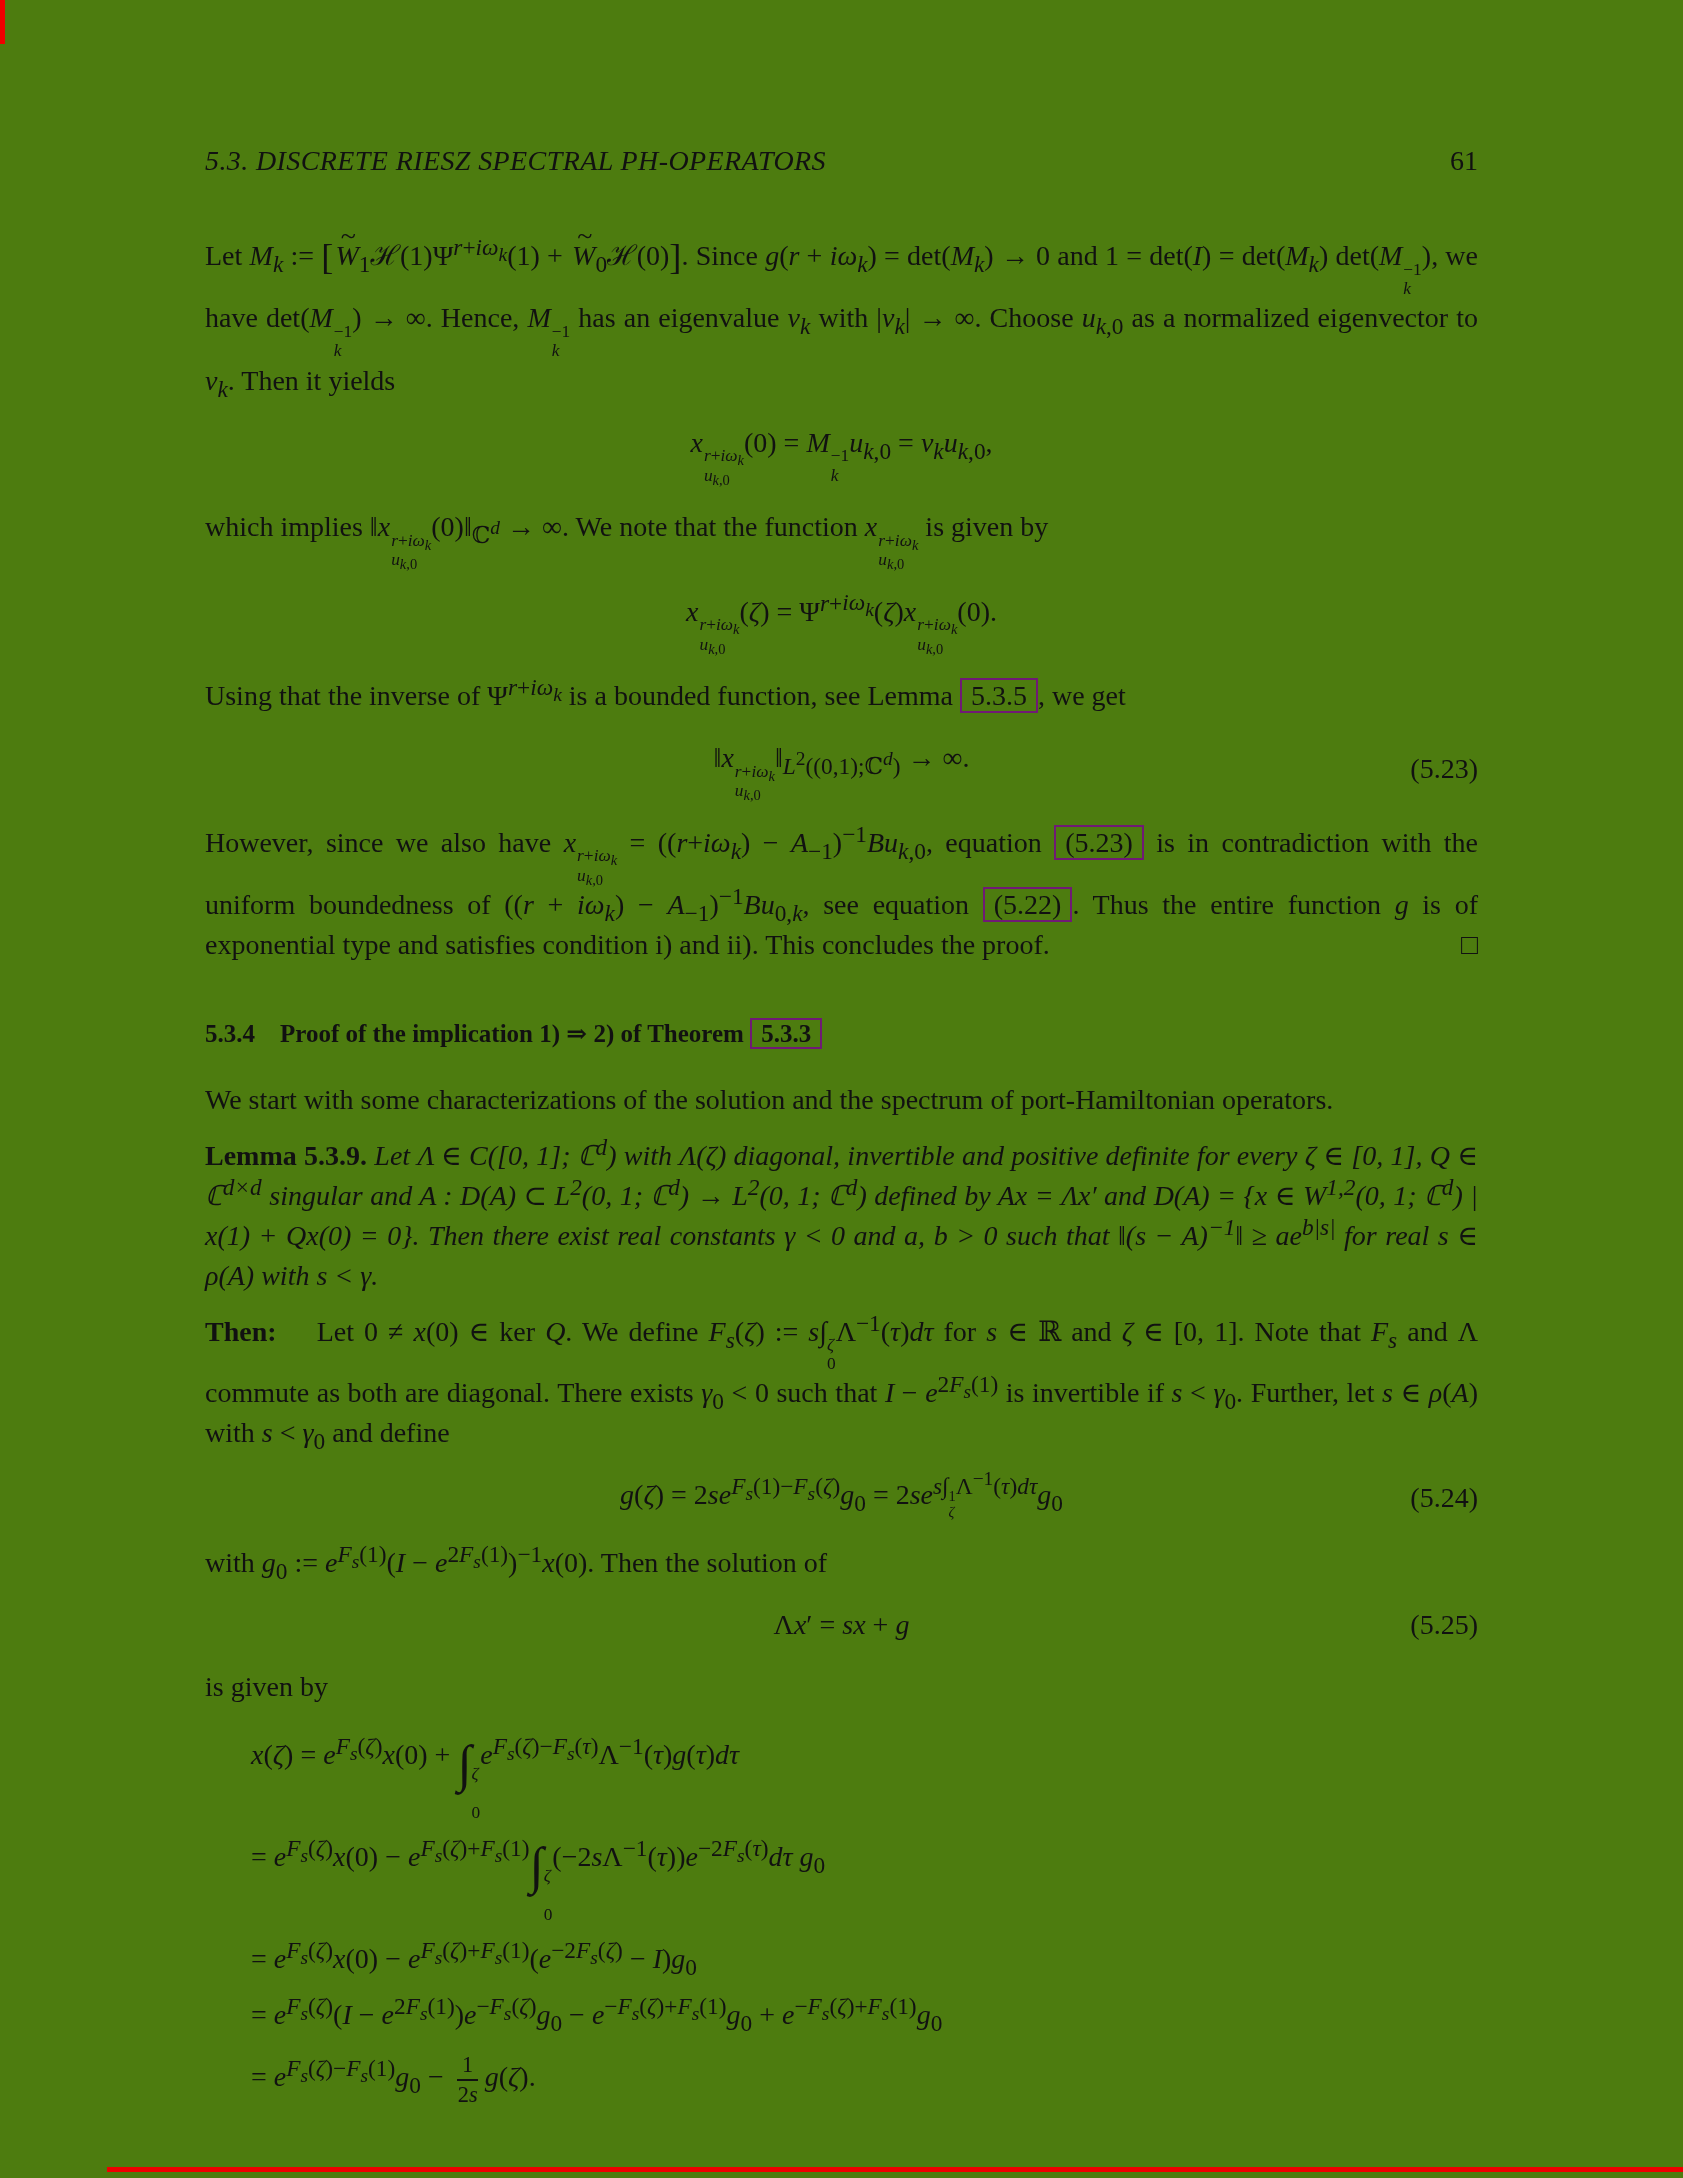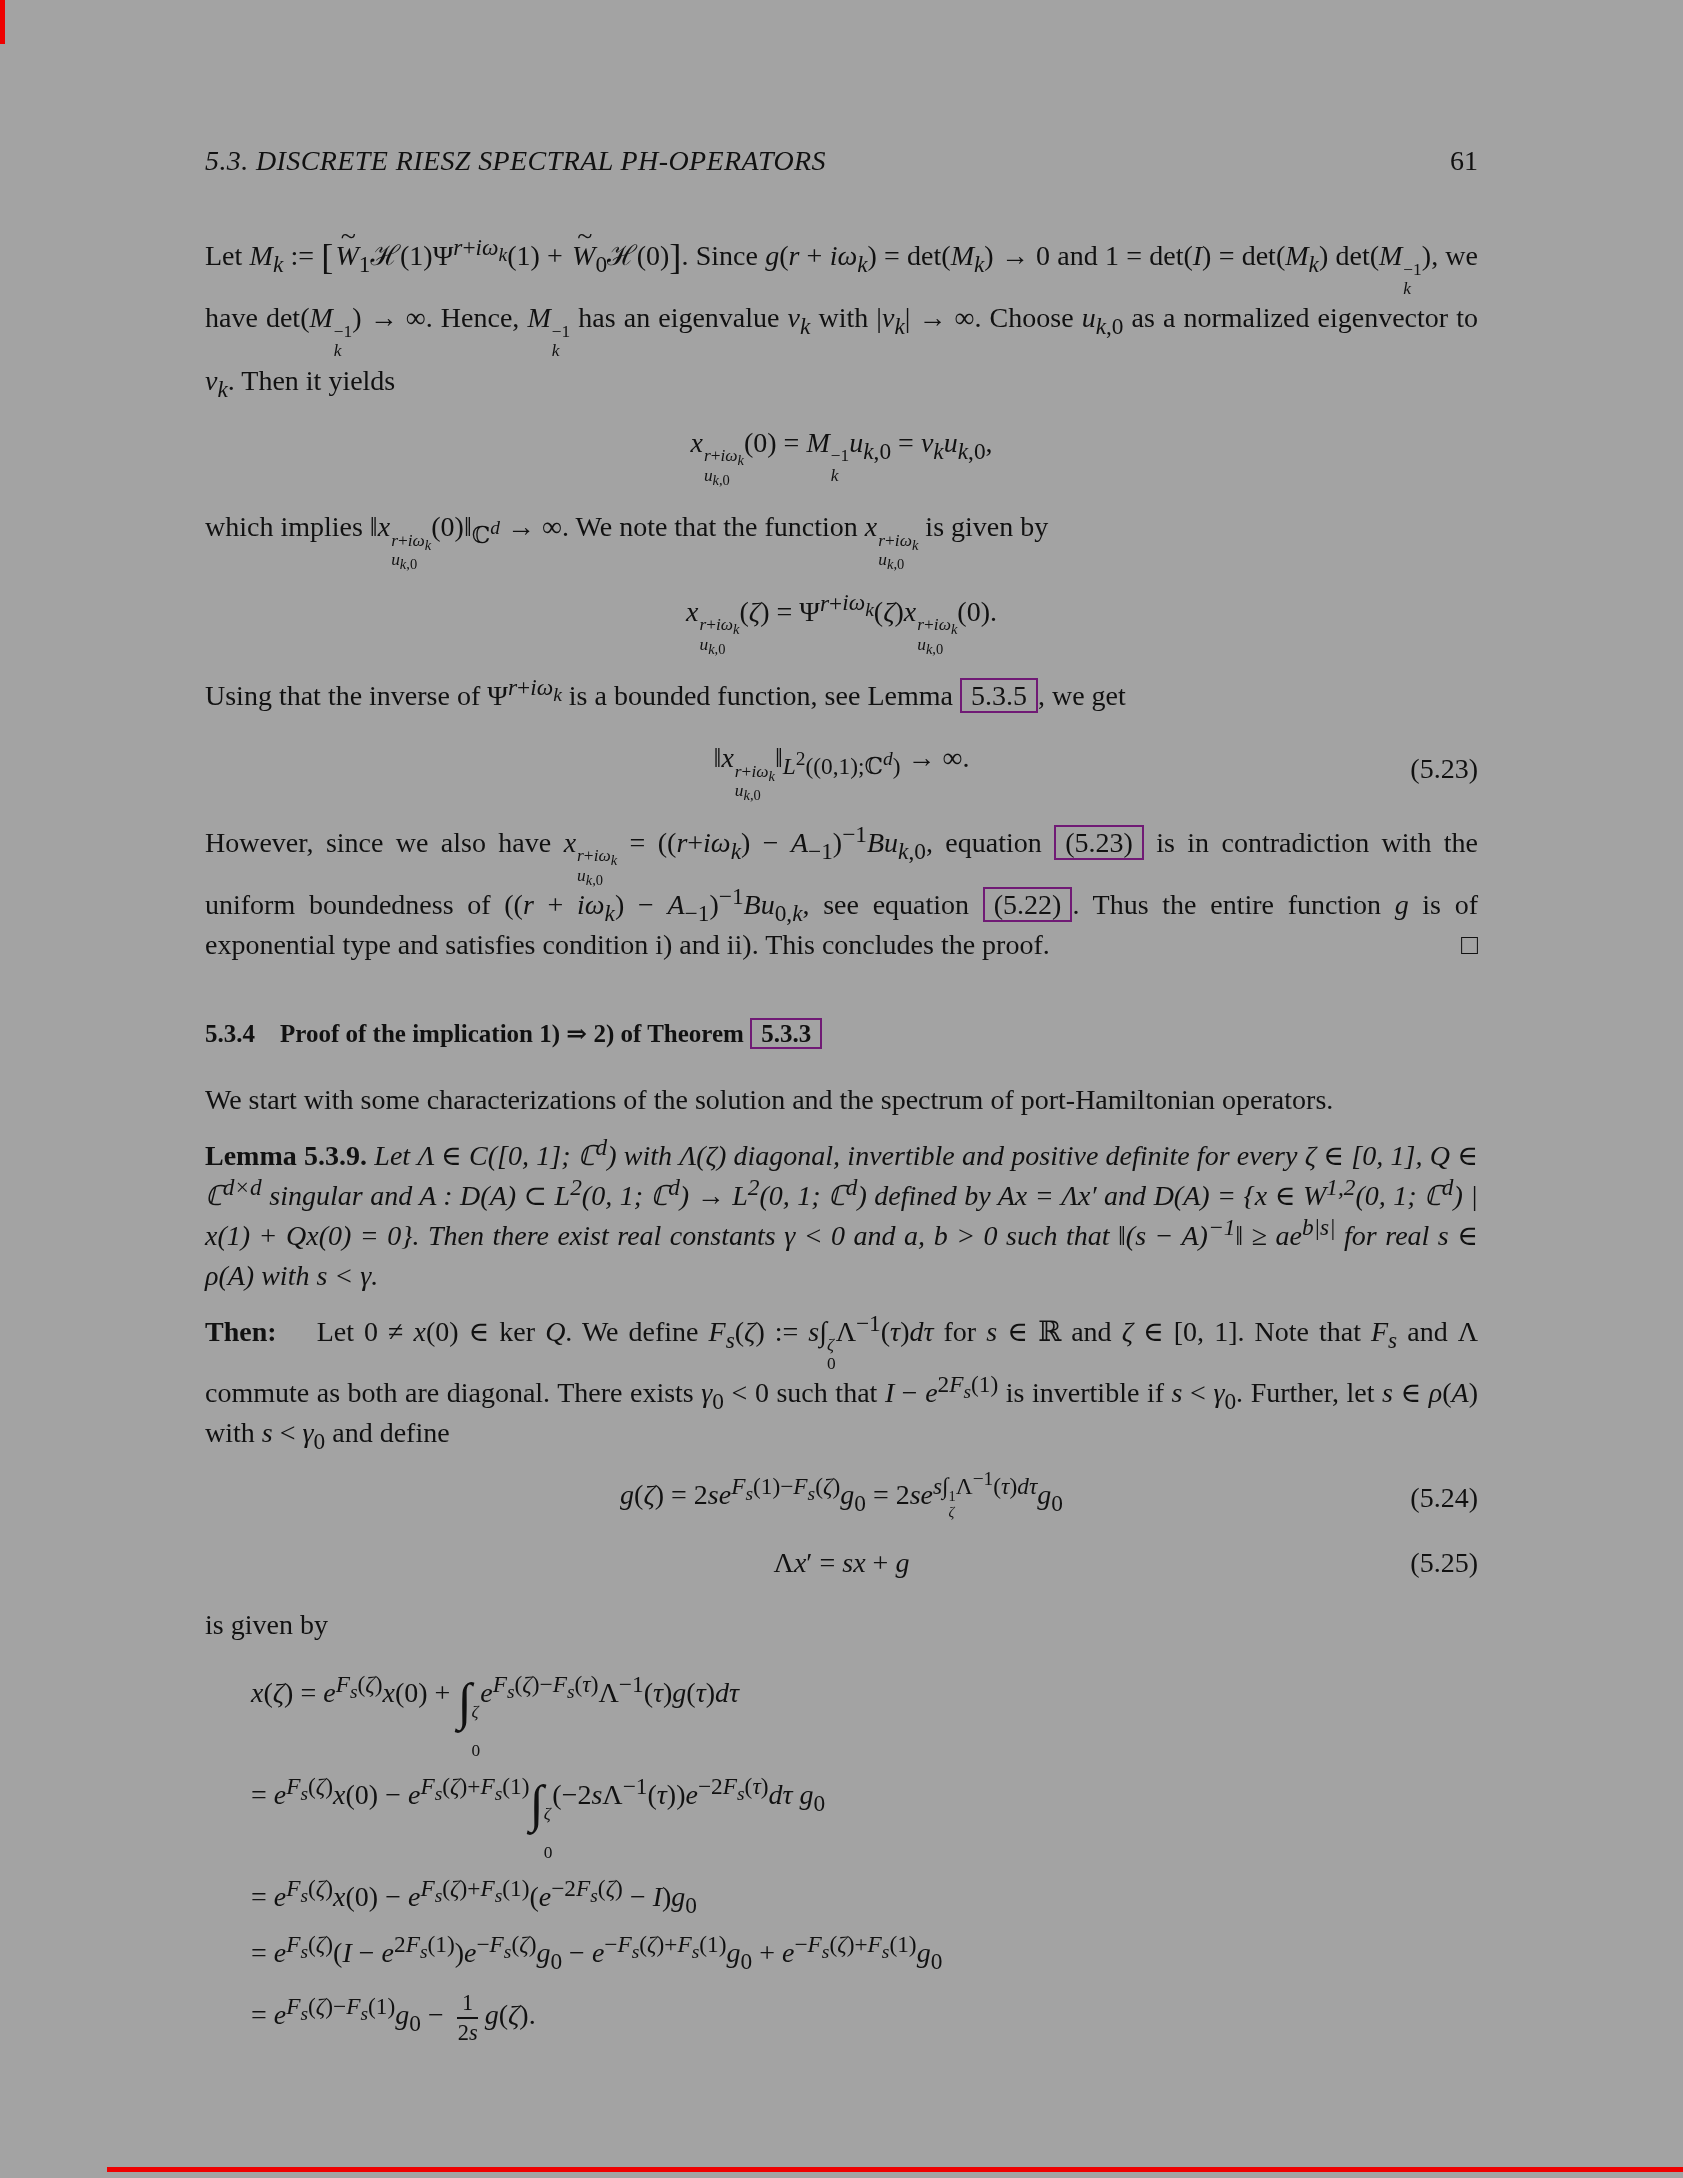--- a/index.html
+++ b/index.html
@@ -1,17 +1,17 @@
 <!DOCTYPE html>
 <html><head>
 <meta charset="utf-8">
 <style>
   *{box-sizing:border-box;}
   html,body{margin:0;padding:0;background:#ffffff;}
-  .page{position:relative;width:1683px;height:2178px;background:#a3a3a3;
+  .page{position:relative;width:1683px;height:2178px;background:#4d7c0f;
         font-family:"Liberation Serif","DejaVu Serif",serif;color:#111;overflow:hidden;}
   .edge-left{position:absolute;left:0;top:0;width:5px;height:44px;background:#ef0000;}
   .edge-bottom{position:absolute;left:107px;right:0;bottom:6px;height:5px;background:#ef0000;}
   .content{position:absolute;left:205px;top:141px;width:1273px;font-size:28px;line-height:40px;}
   .runninghead{display:flex;justify-content:space-between;align-items:baseline;margin-bottom:55px;font-size:28px;}
   .rh-title{font-style:italic;letter-spacing:0.4px;}
   .para{margin:8px 0;text-align:justify;}
   .eq{position:relative;text-align:center;margin:22px 0;}
   .eq-tag{position:absolute;right:0;top:50%;transform:translateY(-50%);}
   .heading{font-size:25px;font-weight:bold;margin:53px 0 30px 0;line-height:1.3;}
@@ -118,20 +118,21 @@
         </span>Λ<sup>−1</sup>(<i>τ</i>)<i>dτ</i> for <i>s</i> ∈ ℝ and <i>ζ</i> ∈ [0, 1]. Note that <i>F<sub>s</sub></i> and Λ commute as both are diagonal. There exists <i>γ</i><sub>0</sub> &lt; 0 such that <i>I</i> − <i>e</i><sup>2<i>F<sub>s</sub></i>(1)</sup> is invertible if <i>s</i> &lt; <i>γ</i><sub>0</sub>. Further, let <i>s</i> ∈ <i>ρ</i>(<i>A</i>) with <i>s</i> &lt; <i>γ</i><sub>0</sub> and define</p>
 
     <div class="eq">
       <span class="eq-body"><i>g</i>(<i>ζ</i>) = 2<i>se</i><sup><i>F<sub>s</sub></i>(1)−<i>F<sub>s</sub></i>(<i>ζ</i>)</sup><i>g</i><sub>0</sub> = 2<i>se</i><sup><i>s</i>∫<span class="lim">
               <span>1</span>
               <span><i>ζ</i></span>
             </span>Λ<sup>−1</sup>(<i>τ</i>)<i>dτ</i></sup><i>g</i><sub>0</sub></span>
       <span class="eq-tag">(5.24)</span>
     </div>
 
+    <p class="para">with <i>g</i><sub>0</sub> := <i>e</i><sup><i>F<sub>s</sub></i>(1)</sup>(<i>I</i> − <i>e</i><sup>2<i>F<sub>s</sub></i>(1)</sup>)<sup>−1</sup><i>x</i>(0). Then the solution of</p>
 
     <div class="eq">
       <span class="eq-body">Λ<i>x</i>′ = <i>sx</i> + <i>g</i></span>
       <span class="eq-tag">(5.25)</span>
     </div>
 
     <p class="para">is given by</p>
 
     <div class="multiline">
       <div class="eq-line"><i>x</i>(<i>ζ</i>) = <i>e</i><sup><i>F<sub>s</sub></i>(<i>ζ</i>)</sup><i>x</i>(0) + <span class="bigint">∫</span><span class="lim big">

